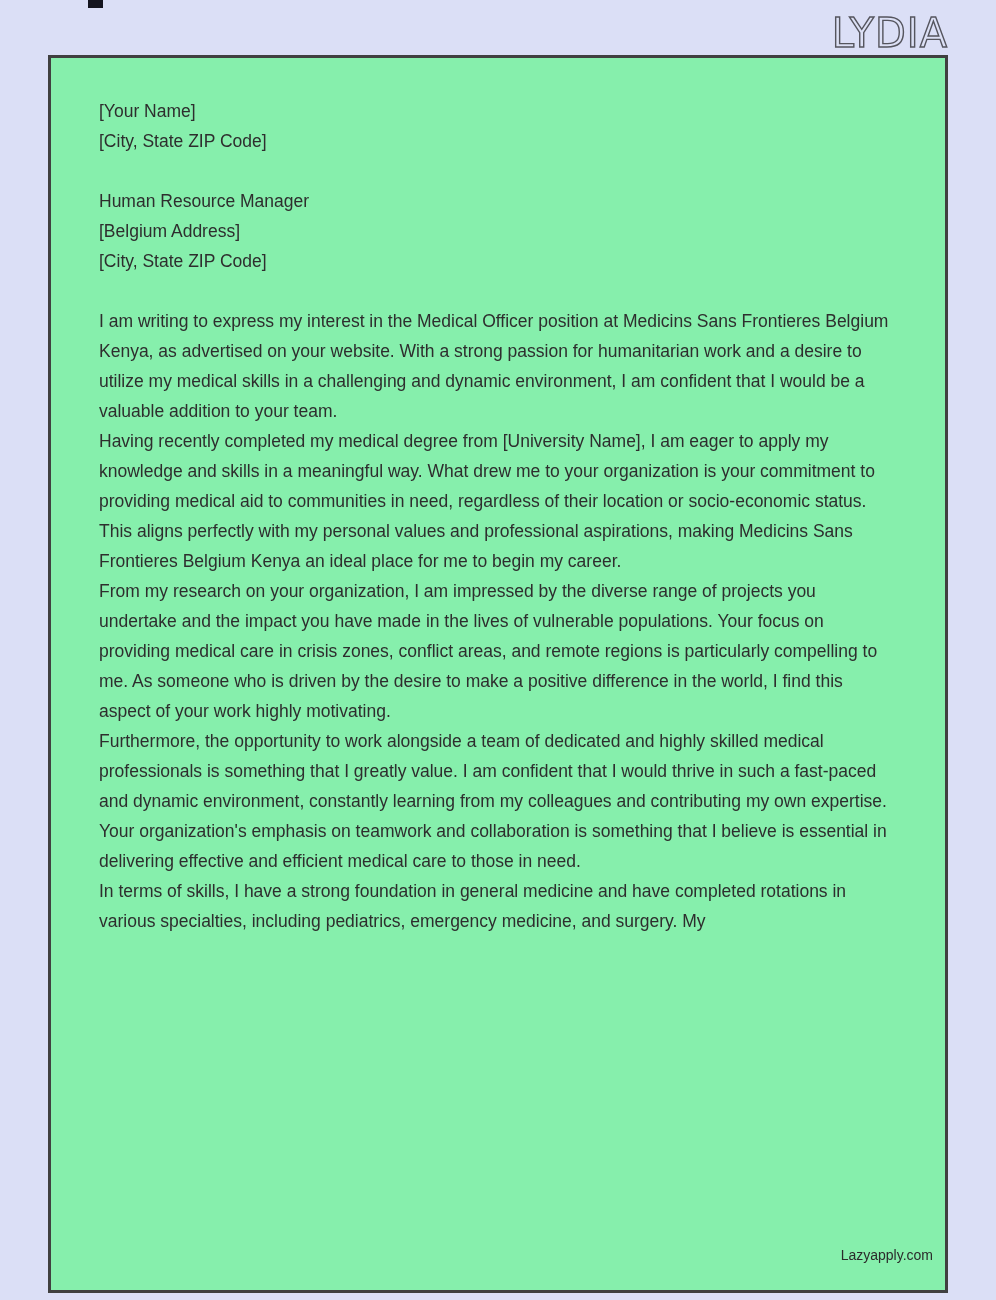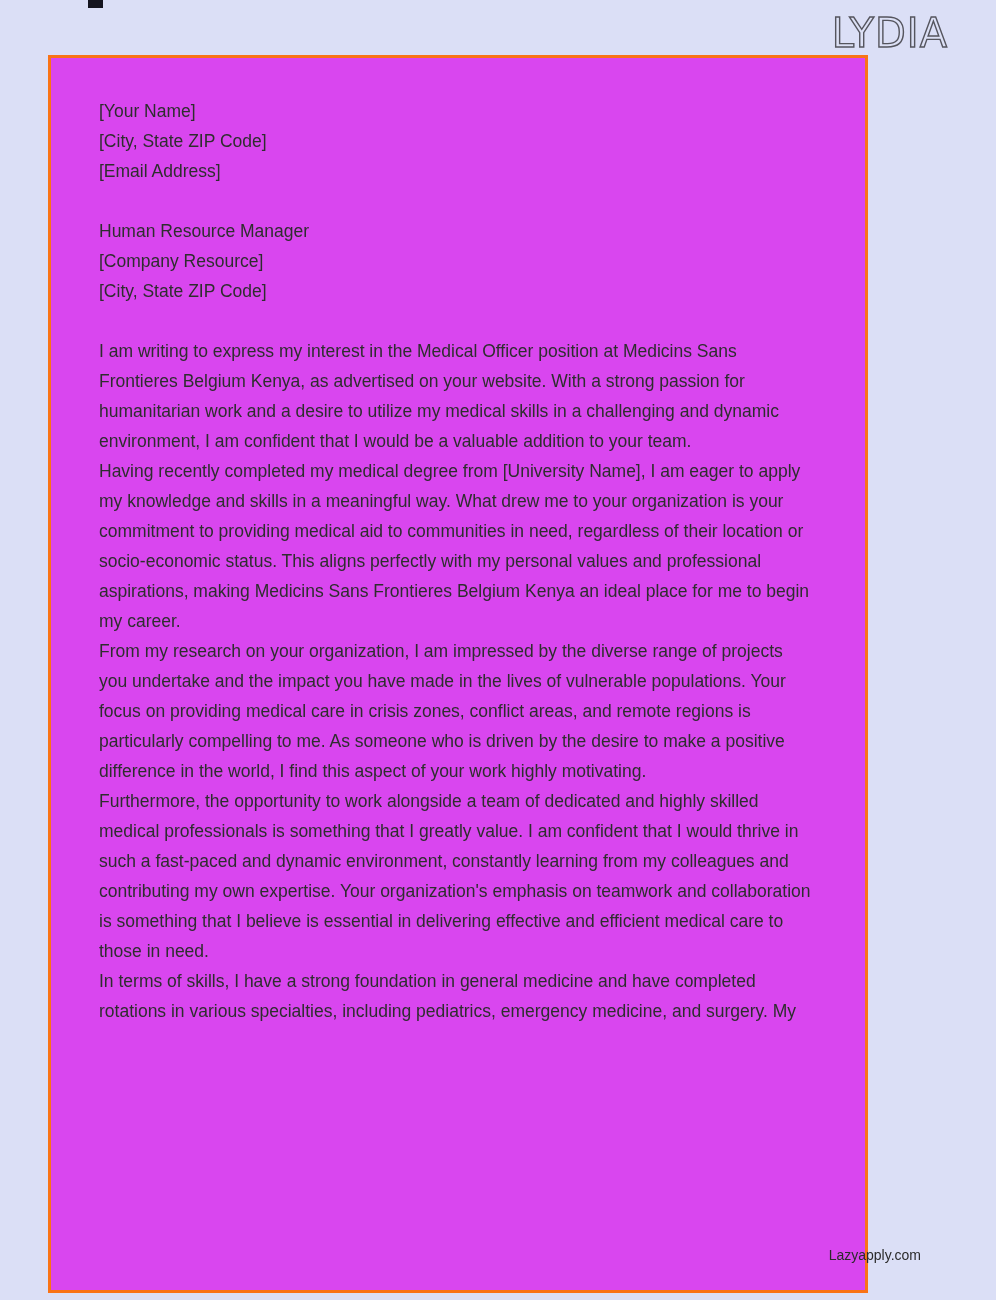--- a/index.html
+++ b/index.html
@@ -31,72 +31,71 @@
     font-weight: 400;
     letter-spacing: 1px;
     color: rgba(225, 228, 245, 0.25);
     -webkit-text-stroke: 1.4px #55555e;
     text-stroke: 1.4px #55555e;
   }
   .document-page {
     position: absolute;
     left: 48px;
     top: 55px;
-    width: 820px;
+    width: 900px;
     height: 1238px;
     box-sizing: border-box;
-    background: #d946ef;
-    border: 3px solid #f97316;
+    background: #86efac;
+    border: 3px solid #404040;
     overflow: hidden;
   }
   .letter {
     padding: 38px 52px 0 48px;
     color: #2e2e2e;
     font-size: 17.5px;
     line-height: 30px;
   }
   .letter p {
     margin: 0;
   }
   .block {
     margin: 0 0 30px 0;
   }
   .para {
     margin: 0 0 30px 0;
   }
   .watermark {
     position: absolute;
     top: 1247px;
-    right: 75px;
+    right: 63px;
     font-size: 14px;
     color: #2b2b2b;
     z-index: 5;
   }
 </style>
 </head>
 <body>
 
 <div class="corner-mark"></div>
 
 <header>
   <div class="logo">LYDIA</div>
 </header>
 
 <main class="document-page">
   <div class="letter">
 
     <div class="block">
         <p class="line">[Your Name]</p>
         <p class="line">[City, State ZIP Code]</p>
-        <p class="line">[Email Address]</p>
       </div>
 
     <div class="block">
         <p class="line">Human Resource Manager</p>
-        <p class="line">[Company Resource]</p>
+        <p class="line">[Belgium Address]</p>
         <p class="line">[City, State ZIP Code]</p>
       </div>
 
 
     <div>
         <p class="para">I am writing to express my interest in the Medical Officer position at Medicins Sans Frontieres Belgium Kenya, as advertised on your website. With a strong passion for humanitarian work and a desire to utilize my medical skills in a challenging and dynamic environment, I am confident that I would be a valuable addition to your team.</p>
         <p class="para">Having recently completed my medical degree from [University Name], I am eager to apply my knowledge and skills in a meaningful way. What drew me to your organization is your commitment to providing medical aid to communities in need, regardless of their location or socio-economic status. This aligns perfectly with my personal values and professional aspirations, making Medicins Sans Frontieres Belgium Kenya an ideal place for me to begin my career.</p>
         <p class="para">From my research on your organization, I am impressed by the diverse range of projects you undertake and the impact you have made in the lives of vulnerable populations. Your focus on providing medical care in crisis zones, conflict areas, and remote regions is particularly compelling to me. As someone who is driven by the desire to make a positive difference in the world, I find this aspect of your work highly motivating.</p>
         <p class="para">Furthermore, the opportunity to work alongside a team of dedicated and highly skilled medical professionals is something that I greatly value. I am confident that I would thrive in such a fast-paced and dynamic environment, constantly learning from my colleagues and contributing my own expertise. Your organization's emphasis on teamwork and collaboration is something that I believe is essential in delivering effective and efficient medical care to those in need.</p>
         <p class="para">In terms of skills, I have a strong foundation in general medicine and have completed rotations in various specialties, including pediatrics, emergency medicine, and surgery. My</p>

